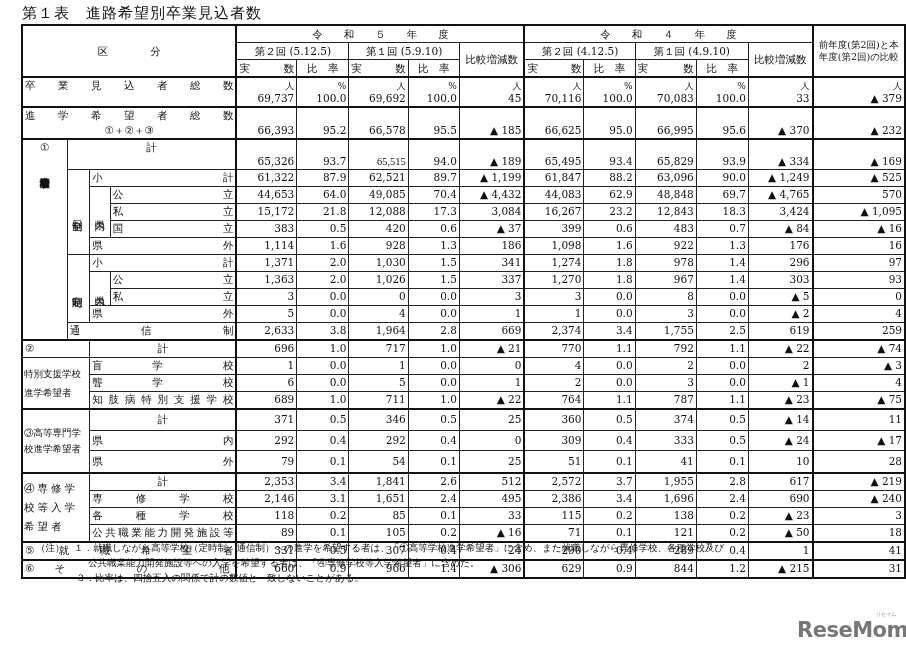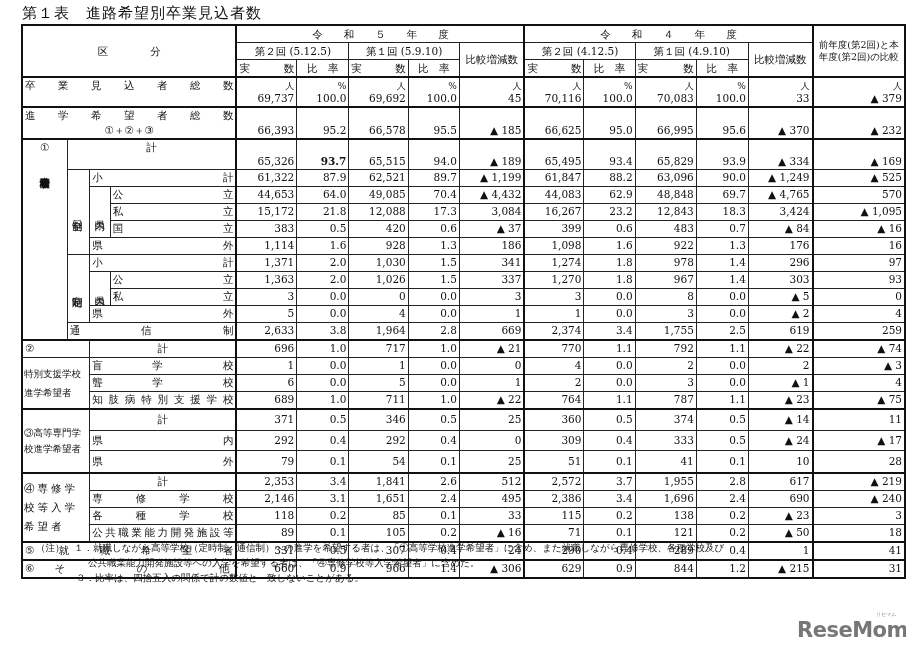--- a/index.html
+++ b/index.html
@@ -106,22 +106,22 @@
         <td class="num thickT thickB thickR" style="vertical-align: bottom;">▲ 370</td>
         <td class="num thickT thickB thickR" style="vertical-align: bottom;">▲ 232</td>
       </tr>
       <tr style="height: 30px;">
         <td class="thickL" rowspan="11" style="vertical-align:top;text-align:center;padding:0">
           <div>①</div>
           <div class="vt" style="margin:14px auto 0">高等学校進学希望者</div>
         </td>
         <td class="c thickR" colspan="4" style="vertical-align:top">計</td>
         <td class="num" style="vertical-align: bottom;">65,326</td>
-        <td class="num lightL" style="vertical-align: bottom; font-weight: bold;">93.7</td>
-        <td class="num" style="vertical-align: bottom;">65,515</td>
+        <td class="num lightL" style="vertical-align: bottom;">93.7</td>
+        <td class="num" style="vertical-align: bottom; font-family: Liberation Serif, serif;">65,515</td>
         <td class="num lightL" style="vertical-align: bottom;">94.0</td>
         <td class="num thickR" style="vertical-align: bottom;">▲ 189</td>
         <td class="num" style="vertical-align: bottom;">65,495</td>
         <td class="num lightL" style="vertical-align: bottom;">93.4</td>
         <td class="num" style="vertical-align: bottom;">65,829</td>
         <td class="num lightL" style="vertical-align: bottom;">93.9</td>
         <td class="num thickR" style="vertical-align: bottom;">▲ 334</td>
         <td class="num thickR" style="vertical-align: bottom;">▲ 169</td>
       </tr>
       <tr>

